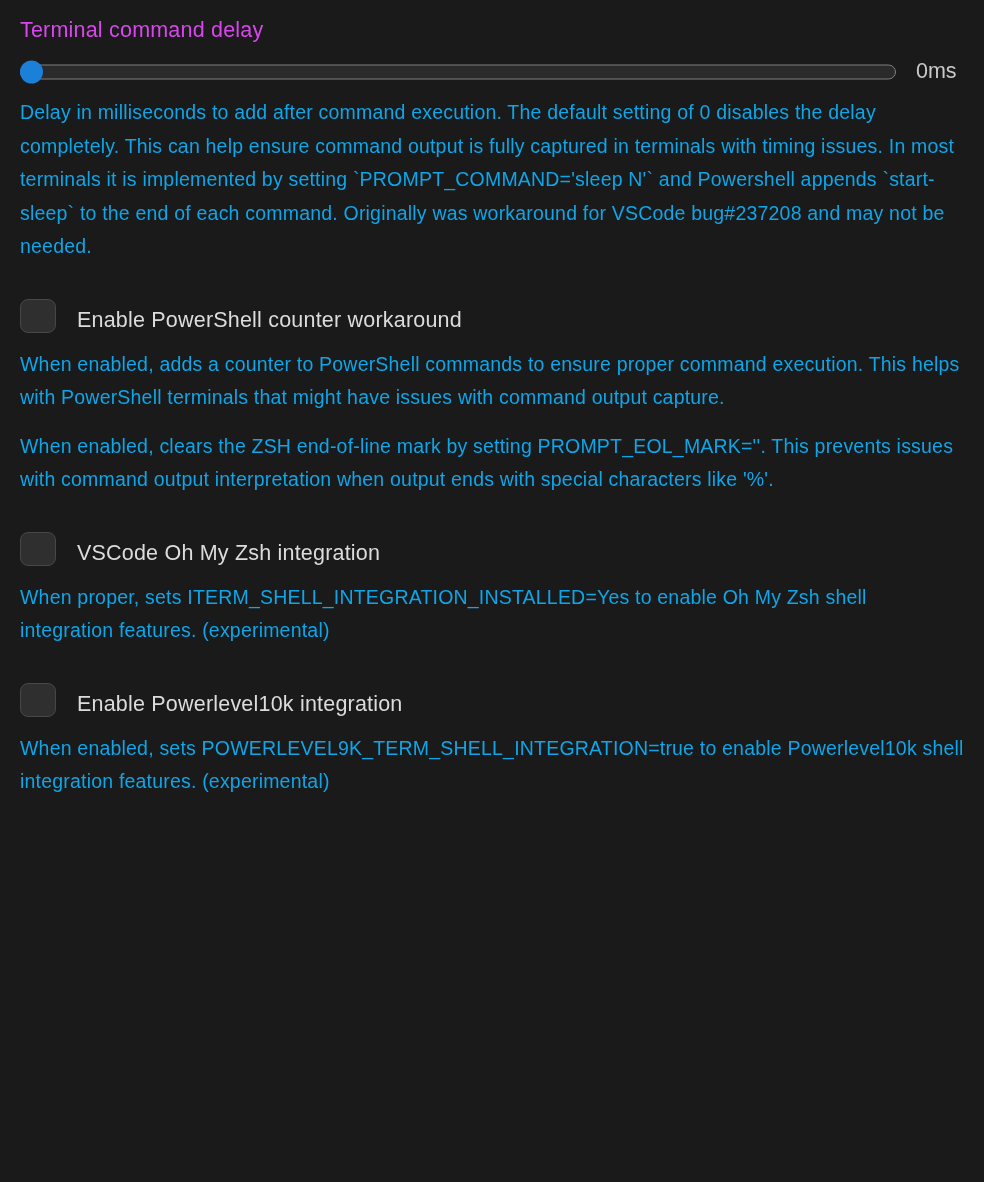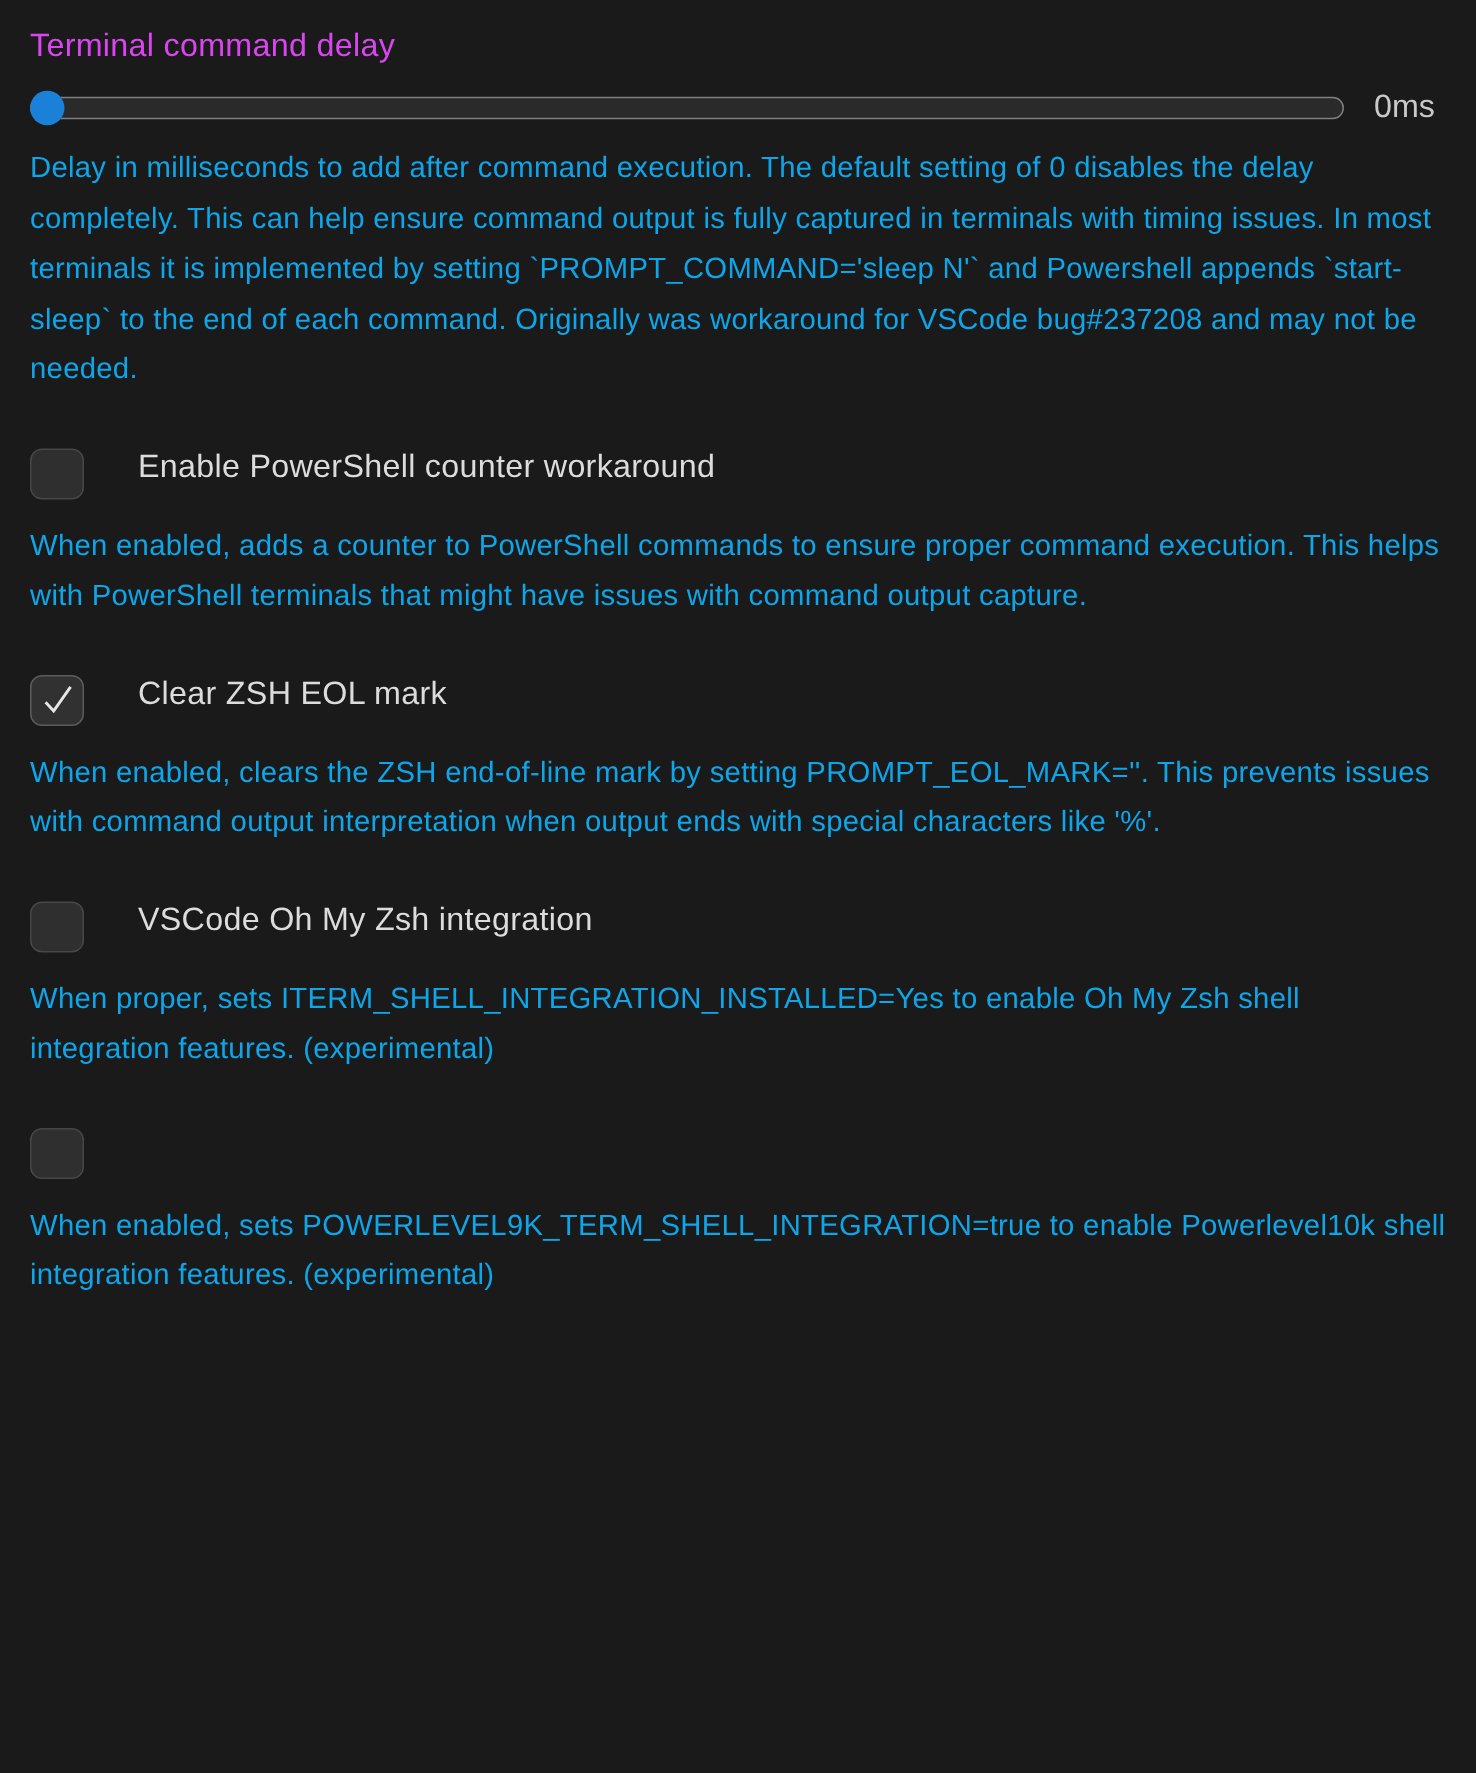--- a/index.html
+++ b/index.html
@@ -56,23 +56,22 @@
   .desc {
     margin-top: 12px;
     font-size: 19.5px;
     line-height: 33.5px;
     color: #0ea5e9;
     letter-spacing: 0.2px;
     max-width: 952px;
   }
   .checkbox-row {
     display: flex;
-    align-items: flex-start;
+    align-items: flex-end;
     margin-top: 35px;
-    gap: 15px;
   }
   .checkbox {
     width: 36px;
     height: 34px;
     border-radius: 8px;
     background: #2f2f2f;
     border: 1px solid #474747;
     display: flex;
     align-items: center;
     justify-content: center;
@@ -113,39 +112,32 @@
   <div class="desc">Delay in milliseconds to add after command execution. The default setting of 0 disables the delay completely. This can help ensure command output is fully captured in terminals with timing issues. In most terminals it is implemented by setting `PROMPT_COMMAND='sleep N'` and Powershell appends `start-sleep` to the end of each command. Originally was workaround for VSCode bug#237208 and may not be needed.</div>
 
   <div class="checkbox-row">
     <div class="checkbox">
       
     </div>
     <div class="checkbox-label">Enable PowerShell counter workaround</div>
   </div>
   <div class="desc checkbox-desc">When enabled, adds a counter to PowerShell commands to ensure proper command execution. This helps with PowerShell terminals that might have issues with command output capture.</div>
 
-  <div class="checkbox-row">
-    <div class="checkbox checked">
-      <svg class="check-icon" width="27" height="27" viewBox="0 0 24 24" fill="none">
-        <polyline points="4.8,13.5 9.6,18.6 19.6,4.4" stroke="#e6e6e6" stroke-width="1.7" fill="none"></polyline>
-      </svg>
-    </div>
-    <div class="checkbox-label">Clear ZSH EOL mark</div>
-  </div>
   <div class="desc checkbox-desc">When enabled, clears the ZSH end-of-line mark by setting PROMPT_EOL_MARK=''. This prevents issues with command output interpretation when output ends with special characters like '%'.</div>
 
   <div class="checkbox-row">
     <div class="checkbox">
       
     </div>
     <div class="checkbox-label">VSCode Oh My Zsh integration</div>
   </div>
   <div class="desc checkbox-desc">When proper, sets ITERM_SHELL_INTEGRATION_INSTALLED=Yes to enable Oh My Zsh shell integration features. (experimental)</div>
 
   <div class="checkbox-row">
     <div class="checkbox">
       
     </div>
+    <div class="checkbox-label">Enable Powerlevel10k integration</div>
   </div>
   <div class="desc checkbox-desc">When enabled, sets POWERLEVEL9K_TERM_SHELL_INTEGRATION=true to enable Powerlevel10k shell integration features. (experimental)</div>
 
 
 </div>
 
 </body></html>

